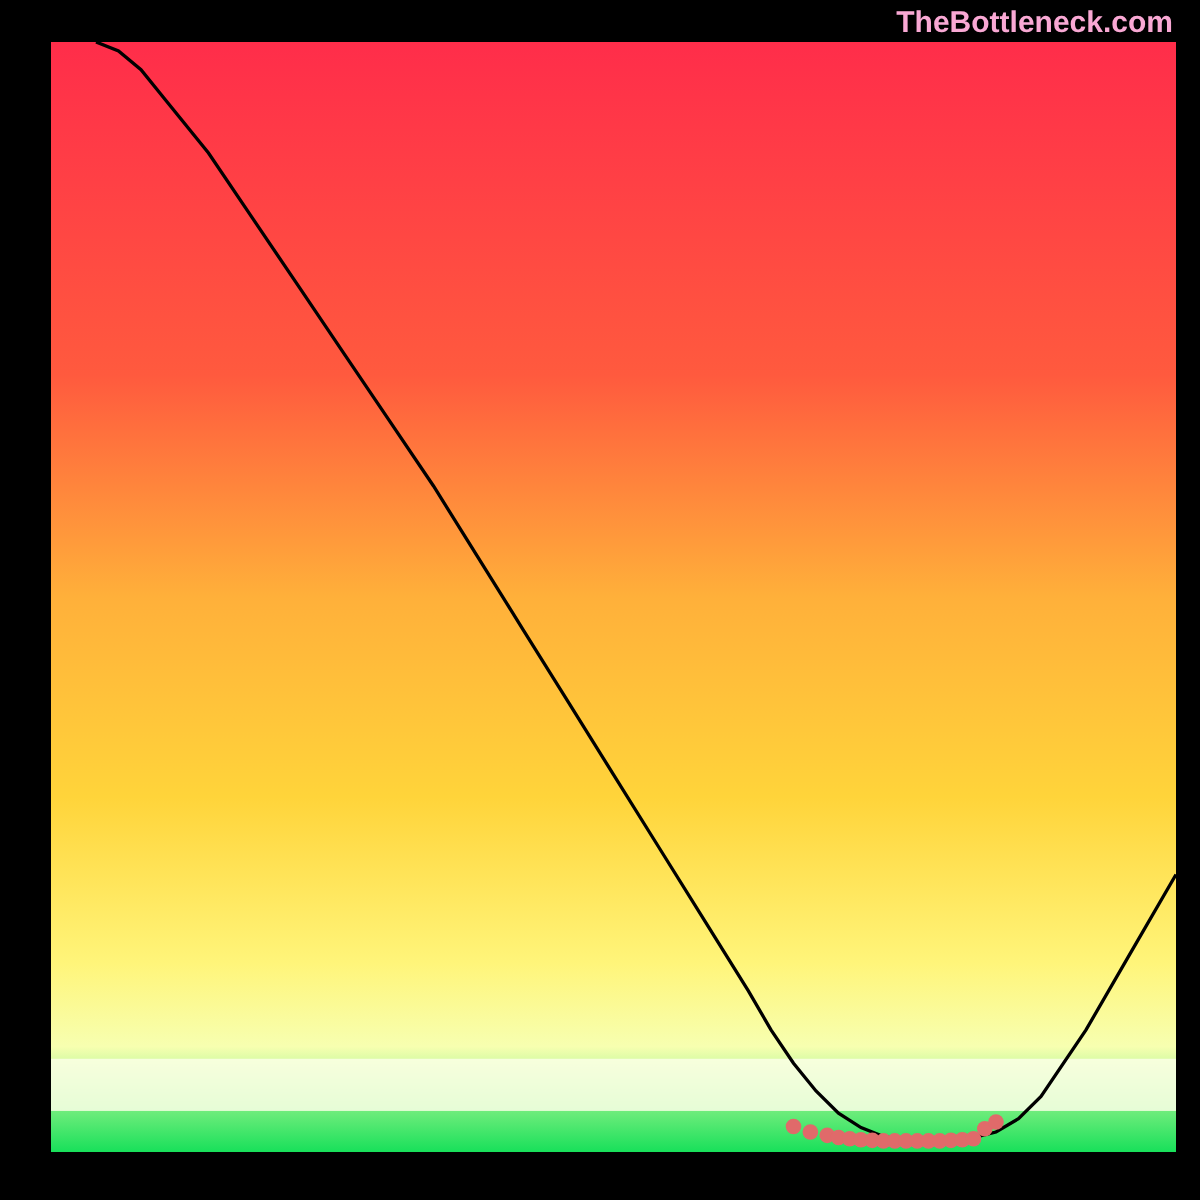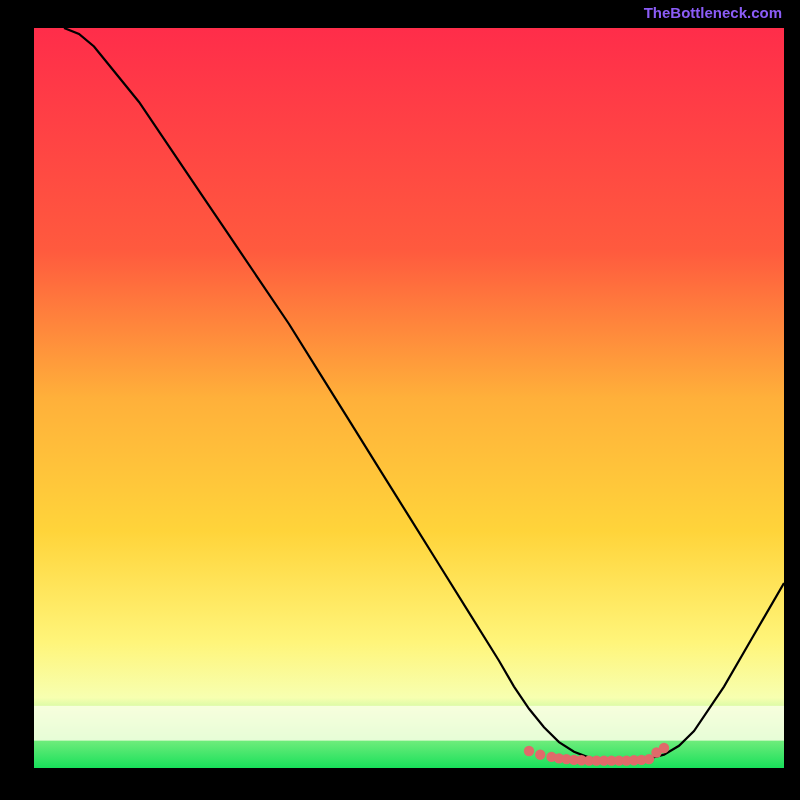--- a/index.html
+++ b/index.html
@@ -7,22 +7,22 @@
   .chart-container {
     position: relative;
     width: 800px;
     height: 800px;
     background: #000;
   }
   .watermark {
     position: absolute;
     top: 4px;
     right: 18px;
-    color: #8b5cf6;
-    font-size: 15px;
+    color: #f9a8d4;
+    font-size: 20px;
     font-weight: bold;
     z-index: 10;
   }
   .plot-area {
     position: absolute;
     left: 34px;
     top: 28px;
     width: 750px;
     height: 740px;
   }

